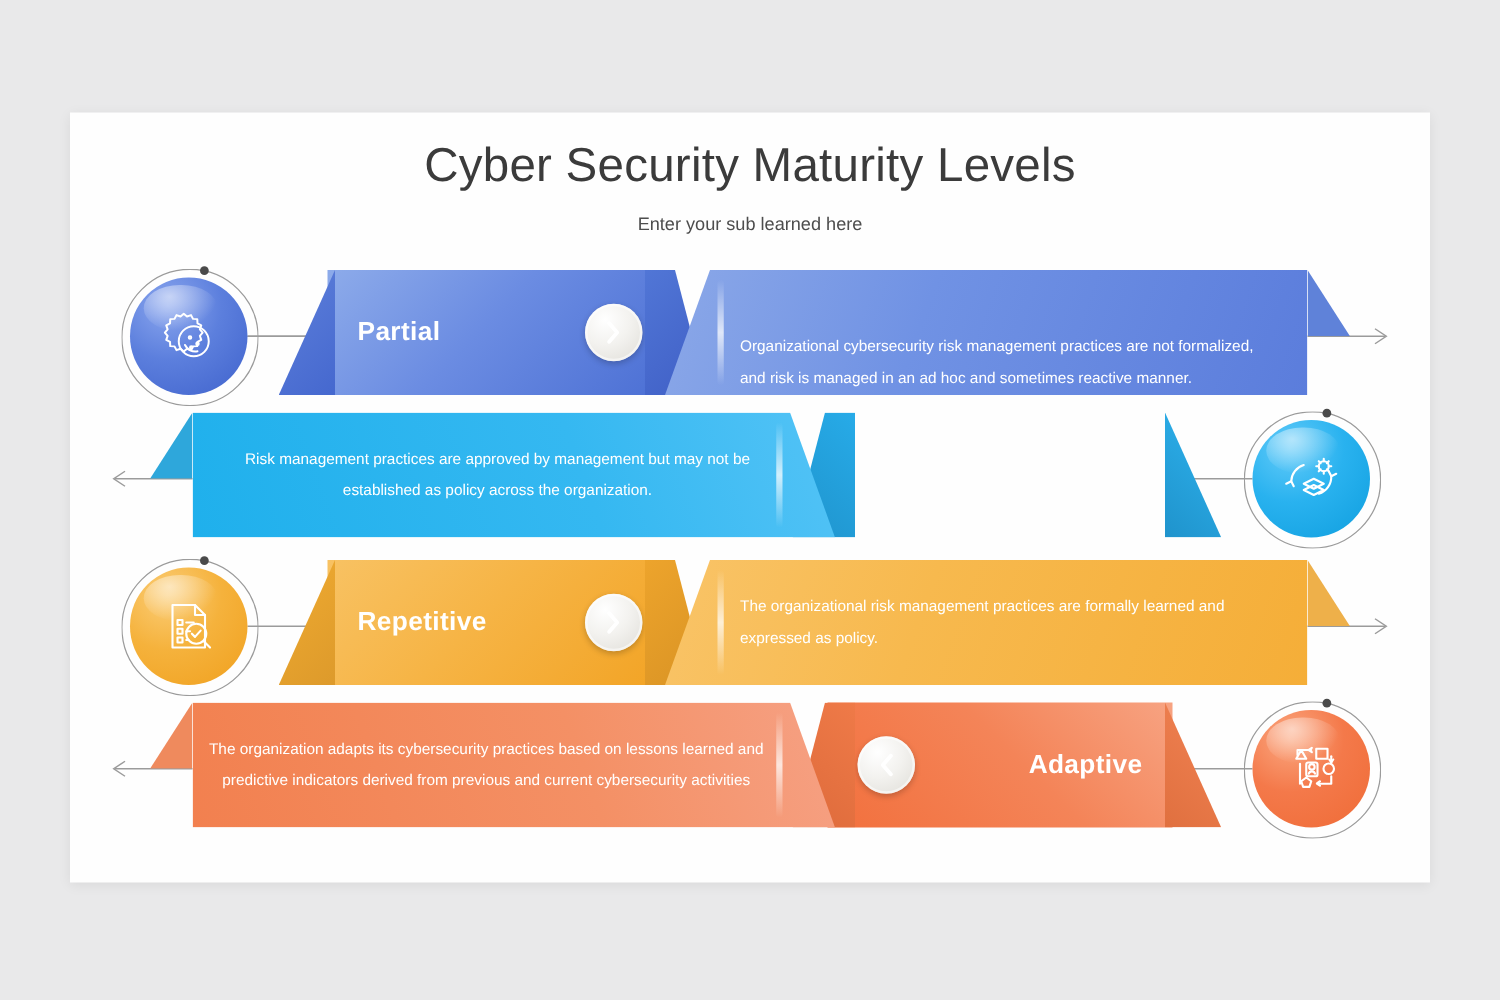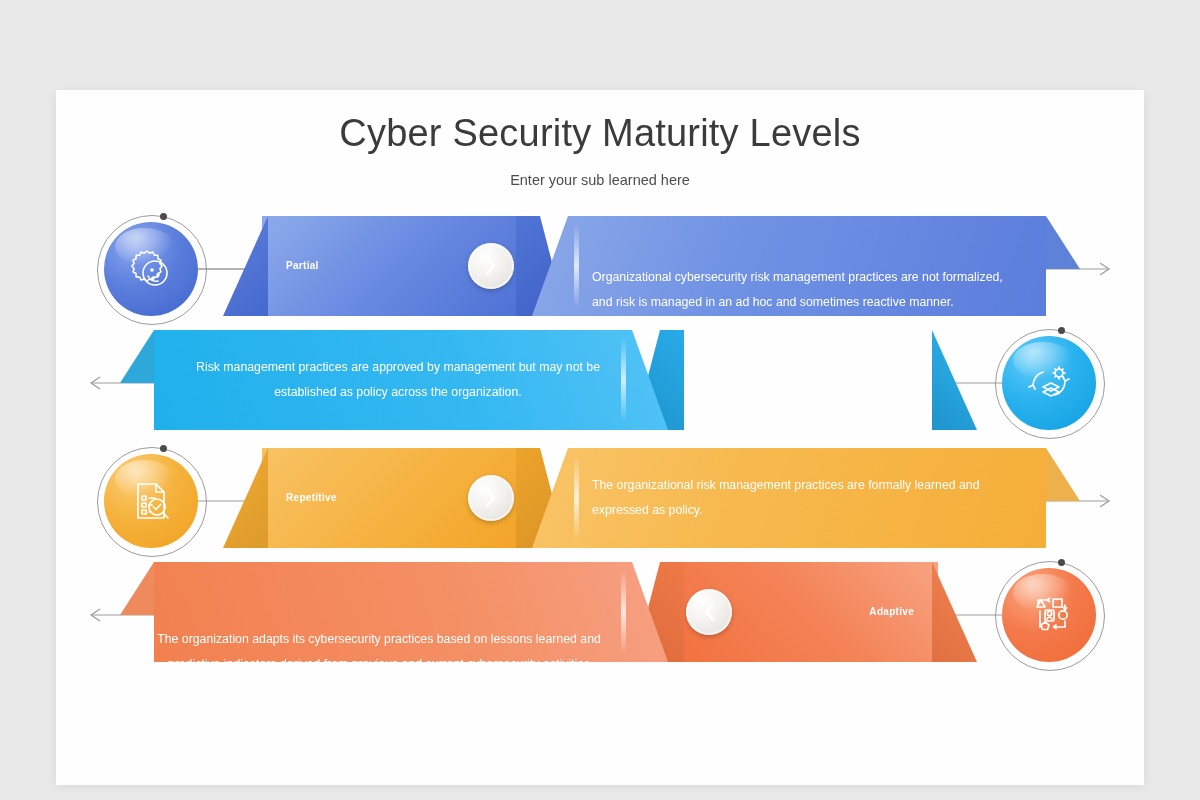--- a/index.html
+++ b/index.html
@@ -3,21 +3,21 @@
 <meta charset="utf-8">
 <style>
   html,body{margin:0;padding:0;}
   body{
     width:1200px;height:800px;
     background:#e9e9ea;
     font-family:"Liberation Sans","DejaVu Sans",sans-serif;
     overflow:hidden;
   }
   #slide{
-    position:absolute;left:56px;top:90px;width:1088px;height:695px;
+    position:absolute;left:56px;top:90px;width:1088px;height:616px;
     background:#fefefe;
     box-shadow:0 2px 10px rgba(0,0,0,.07);
   }
   #title{
     position:absolute;left:0;top:22px;width:100%;
     text-align:center;
     font-size:38px;color:#3b3b3b;font-weight:400;
     letter-spacing:.2px;
   }
   #subtitle{
@@ -63,21 +63,21 @@
     background:radial-gradient(ellipse at 35% 25%,rgba(255,255,255,.55),rgba(255,255,255,0) 70%);
   }
   .badge svg{position:absolute;left:23px;top:23px;width:48px;height:48px;}
 
   
   .panel{position:absolute;top:6px;height:100px;}
   .panel .inner{position:absolute;inset:0;}
 
   .label{
     position:absolute;top:0;height:100px;line-height:100px;
-    color:#ffffff;font-size:10px;font-weight:bold;
+    color:#ffffff;font-size:21px;font-weight:bold;
     letter-spacing:.3px;white-space:nowrap;
   }
   .desc{
     position:absolute;top:0;height:100px;
     display:flex;flex-direction:column;justify-content:center;
     color:#ffffff;font-size:12.3px;line-height:2.05;
   }
   .desc.rt{text-align:center;align-items:flex-end;}
   .desc.lt{text-align:left;align-items:flex-start;}
 
@@ -275,18 +275,18 @@
             <path d="M16 4 L9 12 L16 20" fill="none" stroke="#ffffff" stroke-width="3.4" stroke-linecap="round" stroke-linejoin="round"></path>
           </svg>
       </div>
     </div>
     <div style="position:absolute;left:876px;top:6px;width:45px;height:100px;background:linear-gradient(225deg,#f28354,#e0703f);clip-path:polygon(0 0,0 100%,100% 100%);"></div>
     <div style="position:absolute;left:578px;top:6px;width:50px;height:100px;background:linear-gradient(225deg,#ef7a48,#dd6a3a);clip-path:polygon(52% 0,100% 0,100% 100%,0 100%);"></div>
 
     <div class="panel" style="left:98px;width:514px;">
       <div class="inner" style="background:linear-gradient(250deg,#f6a184 0%,#f49065 40%,#f2804f 100%);clip-path:polygon(0 0,93% 0,100% 100%,0 100%);"></div>
       <div class="sheen" style="right:42px;"></div>
-      <div class="desc rt" style="right:64px;width:450px;margin-top:40px;">The organization adapts its cybersecurity practices based on lessons learned and predictive indicators derived from previous and current cybersecurity activities</div>
+      <div class="desc rt" style="right:54px;width:450px;">The organization adapts its cybersecurity practices based on lessons learned and predictive indicators derived from previous and current cybersecurity activities</div>
     </div>
     <div style="position:absolute;left:64px;top:6px;width:34px;height:53px;background:#ef8a5d;clip-path:polygon(100% 0,100% 100%,0 100%);"></div>
   </div>
 
 </div>
 
 </body></html>

